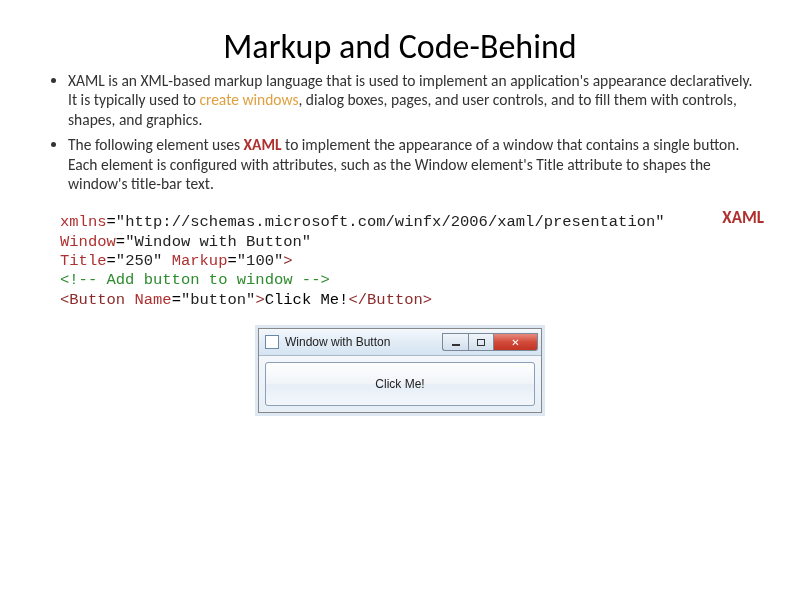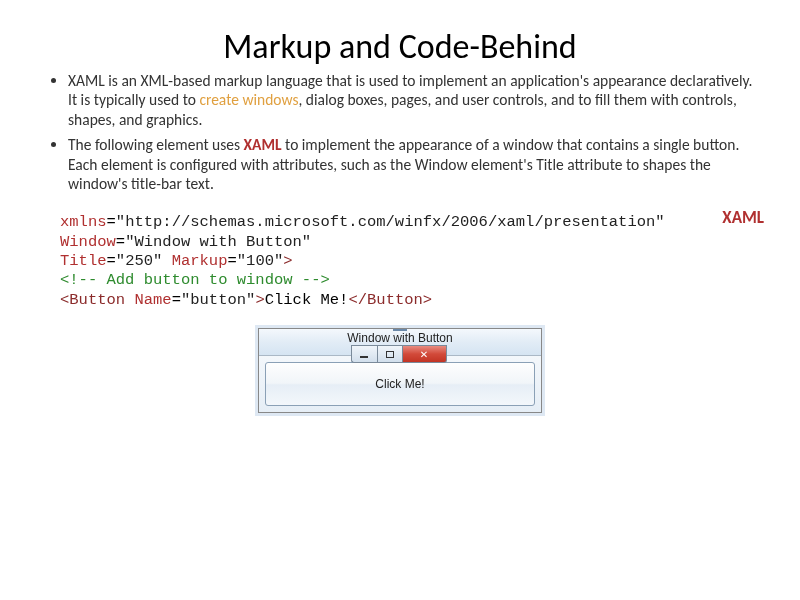--- a/index.html
+++ b/index.html
@@ -64,21 +64,20 @@
   }
   .titlebar {
     height: 26px;
     background: linear-gradient(to bottom, #f4f8fc 0%, #e2ecf6 50%, #d5e4f2 100%);
     border-bottom: 1px solid #aab8c6;
     display: flex;
     align-items: center;
     position: relative;
     font-size: 12px;
     color: #222;
-    flex-direction: column;
   }
   .win-icon {
     width: 14px;
     height: 14px;
     margin: 0 6px 0 6px;
     border: 1px solid #6a88a8;
     background: #fff;
     box-sizing: border-box;
   }
   .win-title {

